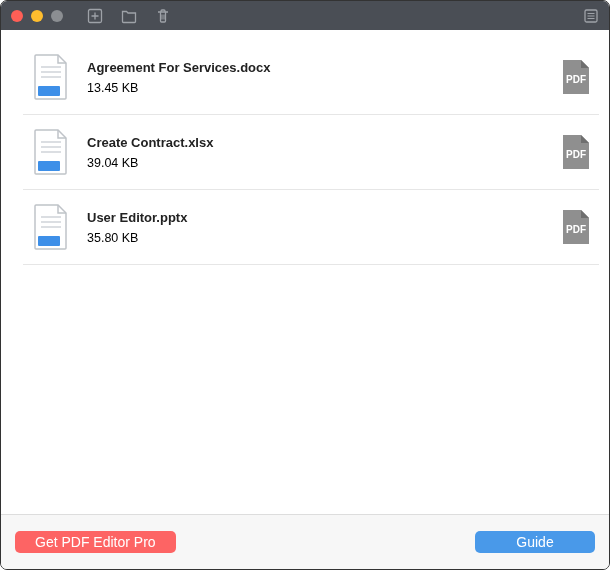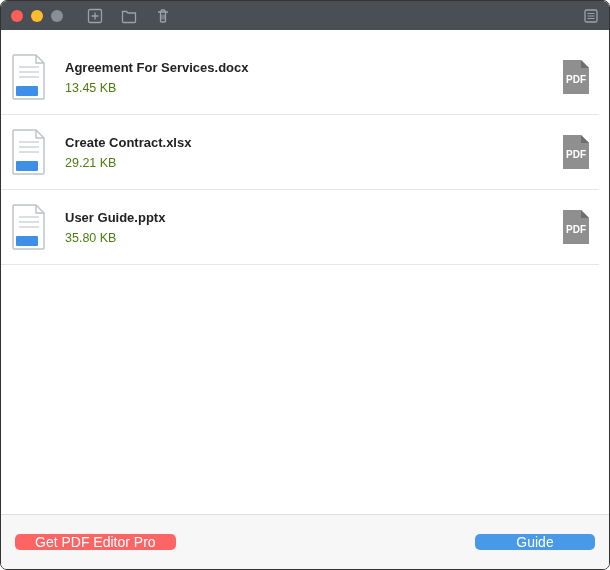--- a/index.html
+++ b/index.html
@@ -36,50 +36,50 @@
 .dot { width: 12px; height: 12px; border-radius: 50%; }
 .dot-red { background: #ff5f56; }
 .dot-yel { background: #ffbd2e; }
 .dot-gry { background: #8b8e92; }
 .tb-icons { display: flex; gap: 18px; align-items: center; }
 .tb-icon { width: 16px; height: 16px; display: flex; align-items: center; justify-content: center; cursor: pointer; }
 .tb-right { margin-left: auto; }
 .content {
   flex: 1;
   overflow-y: auto;
-  padding: 10px 10px 0 0;
+  padding: 10px 10px 0 22px;
   background: #fff;
 }
 .file-row {
   display: flex;
   align-items: center;
   padding: 14px 8px 14px 8px;
   border-bottom: 1px solid #e6e6e6;
   gap: 16px;
 }
 .file-icon { width: 40px; height: 46px; position: relative; flex-shrink: 0; }
 .file-icon svg { width: 40px; height: 46px; }
 .file-meta { flex: 1; display: flex; flex-direction: column; gap: 6px; }
 .file-name { font-size: 13px; font-weight: 700; color: #222; }
-.file-size { font-size: 12.5px; color: #4d7c0f; font-weight: 500; }
+.file-size { font-size: 12.5px; color: #000000; font-weight: 500; }
 .pdf-icon { width: 30px; height: 36px; flex-shrink: 0; }
 .pdf-icon svg { width: 30px; height: 36px; }
 .footer {
   height: 55px;
   background: #f7f7f7;
   border-top: 1px solid #ddd;
   display: flex;
   align-items: center;
   padding: 0 14px;
   gap: 12px;
 }
 .btn {
   border: none;
   border-radius: 5px;
-  height: 16px;
+  height: 22px;
   padding: 0 20px;
   font-size: 14px;
   color: #fff;
   cursor: pointer;
   font-family: inherit;
 }
 .btn-pro { background: #fd6464; }
 .btn-create { background: #4999e9; min-width: 120px; margin-left: auto; }
 </style>
 </head>
@@ -156,21 +156,21 @@
           <path d="M5 1 h22 l8 8 v35 a1 1 0 0 1 -1 1 h-29 a1 1 0 0 1 -1 -1 v-42 a1 1 0 0 1 1 -1 z" fill="#fff" stroke="#bfc3c8" stroke-width="1.5"></path>
           <path d="M27 1 v8 h8" fill="none" stroke="#bfc3c8" stroke-width="1.5"></path>
           <line x1="10" y1="13" x2="30" y2="13" stroke="#cfd3d8" stroke-width="1.4"></line>
           <line x1="10" y1="18" x2="30" y2="18" stroke="#cfd3d8" stroke-width="1.4"></line>
           <line x1="10" y1="23" x2="30" y2="23" stroke="#cfd3d8" stroke-width="1.4"></line>
           <rect x="7" y="32" width="22" height="10" rx="1" fill="#3d8fe8"></rect>
         </svg>
       </div>
       <div class="file-meta">
         <div class="file-name">Create Contract.xlsx</div>
-        <div class="file-size">29.21 KB</div>
+        <div class="file-size">39.04 KB</div>
       </div>
       <div class="pdf-icon">
         <svg viewBox="0 0 30 36">
           <path d="M2 1 h18 l8 8 v26 h-26 z" fill="#8f8f8f"></path>
           <path d="M20 1 l8 8 h-8 z" fill="#6f6f6f"></path>
           <text x="15" y="24" text-anchor="middle" font-size="10" font-weight="700" fill="#fff" font-family="Arial">PDF</text>
         </svg>
       </div>
     </div>
 
@@ -179,21 +179,21 @@
         <svg viewBox="0 0 40 46">
           <path d="M5 1 h22 l8 8 v35 a1 1 0 0 1 -1 1 h-29 a1 1 0 0 1 -1 -1 v-42 a1 1 0 0 1 1 -1 z" fill="#fff" stroke="#bfc3c8" stroke-width="1.5"></path>
           <path d="M27 1 v8 h8" fill="none" stroke="#bfc3c8" stroke-width="1.5"></path>
           <line x1="10" y1="13" x2="30" y2="13" stroke="#cfd3d8" stroke-width="1.4"></line>
           <line x1="10" y1="18" x2="30" y2="18" stroke="#cfd3d8" stroke-width="1.4"></line>
           <line x1="10" y1="23" x2="30" y2="23" stroke="#cfd3d8" stroke-width="1.4"></line>
           <rect x="7" y="32" width="22" height="10" rx="1" fill="#3d8fe8"></rect>
         </svg>
       </div>
       <div class="file-meta">
-        <div class="file-name">User Guide.pptx</div>
+        <div class="file-name">User Editor.pptx</div>
         <div class="file-size">35.80 KB</div>
       </div>
       <div class="pdf-icon">
         <svg viewBox="0 0 30 36">
           <path d="M2 1 h18 l8 8 v26 h-26 z" fill="#8f8f8f"></path>
           <path d="M20 1 l8 8 h-8 z" fill="#6f6f6f"></path>
           <text x="15" y="24" text-anchor="middle" font-size="10" font-weight="700" fill="#fff" font-family="Arial">PDF</text>
         </svg>
       </div>
     </div>

